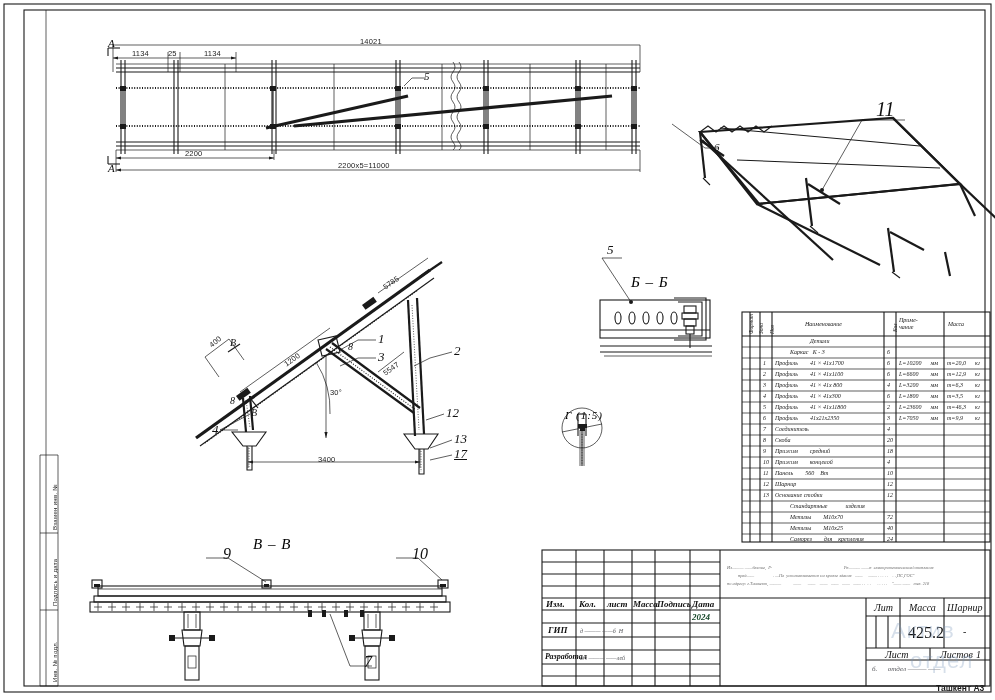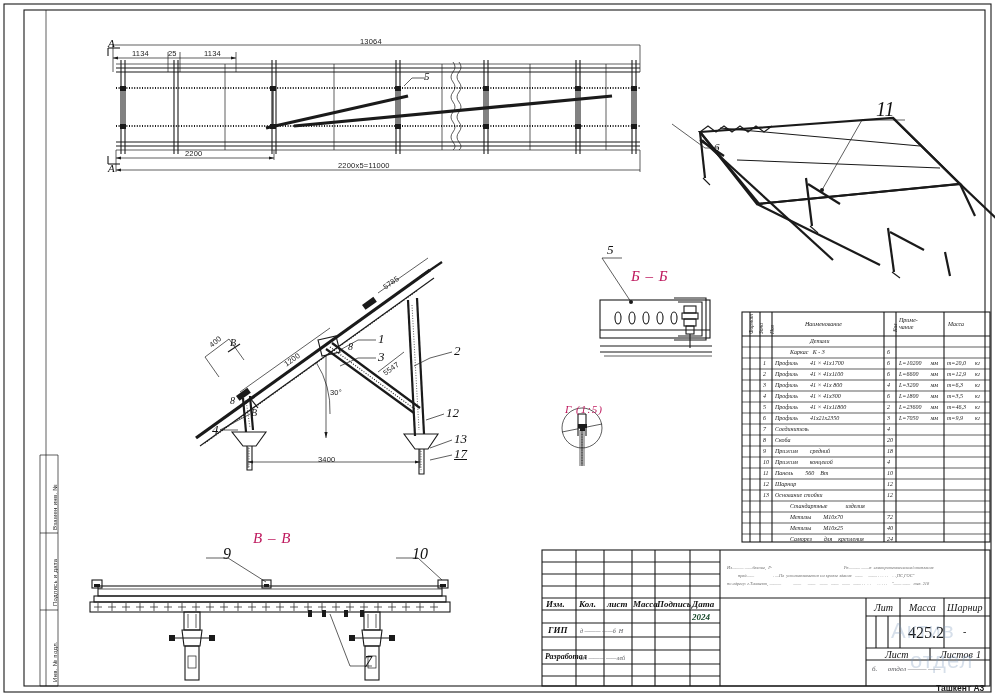--- a/index.html
+++ b/index.html
@@ -49,22 +49,23 @@
   .cal {
     font-family: "Liberation Serif", serif;
     font-style: italic;
     font-size: 13px;
     color: #111;
   }
   .secttl {
     font-family: "Liberation Serif", serif;
     font-style: italic;
     font-size: 15px;
-    color: #be185d;
+    color: #000000;
     letter-spacing: 1px;
+    margin-top: 6px;
   }
   .tblt {
     font-family: "Liberation Serif", serif;
     font-style: italic;
     font-size: 6px;
     color: #1b1b1b;
   }
   .tbh {
     font-family: "Liberation Serif", serif;
     font-style: italic;
@@ -589,21 +590,21 @@
       <line class="ln med" x1="944" y1="598" x2="944" y2="648"></line>
       <line class="ln med" x1="876" y1="616" x2="876" y2="648"></line>
       <line class="ln med" x1="888" y1="616" x2="888" y2="648"></line>
       <line class="ln med" x1="930" y1="648" x2="930" y2="660"></line>
     </g>
   </svg>
 
   <div class="t dim" style="left:132px; top:50px;">1134</div>
   <div class="t dim" style="left:168px; top:50px;">25</div>
   <div class="t dim" style="left:204px; top:50px;">1134</div>
-  <div class="t dim" style="left:360px; top:38px;">13064</div>
+  <div class="t dim" style="left:360px; top:38px;">14021</div>
   <div class="t dim" style="left:185px; top:150px;">2200</div>
   <div class="t dim" style="left:338px; top:162px;">2200х5=11000</div>
   <div class="t cal" style="left:108px; top:38px; font-size:11px;">А</div>
   <div class="t cal" style="left:108px; top:163px; font-size:11px;">А</div>
   <div class="t cal" style="left:424px; top:71px; font-size:11px;">5</div>
   <div class="t cal" style="left:714px; top:142px; font-size:11px;">6</div>
 
   <div class="t cal" style="left:876px; top:99px; font-size:20px;">11</div>
 
   <div class="t dim" style="left:208px; top:343px; transform:rotate(-38deg); transform-origin:0 0;">400</div>

